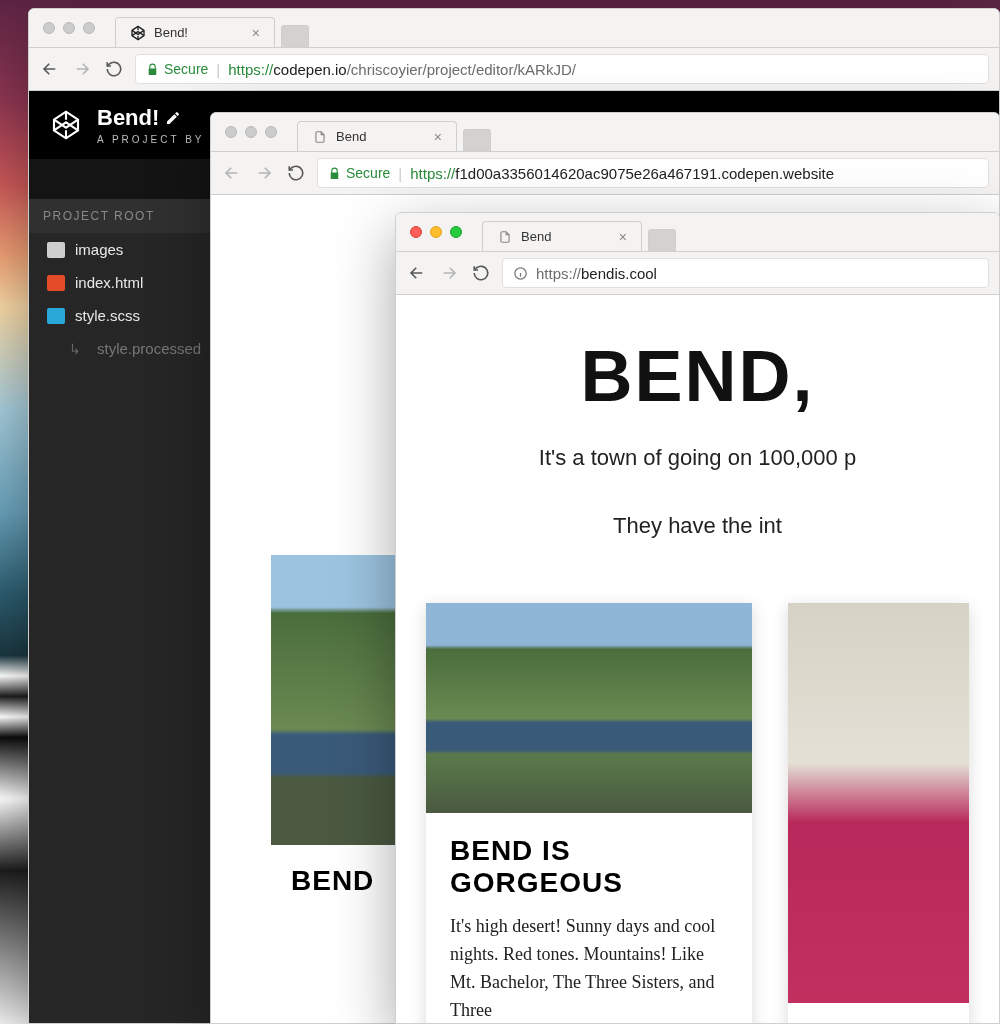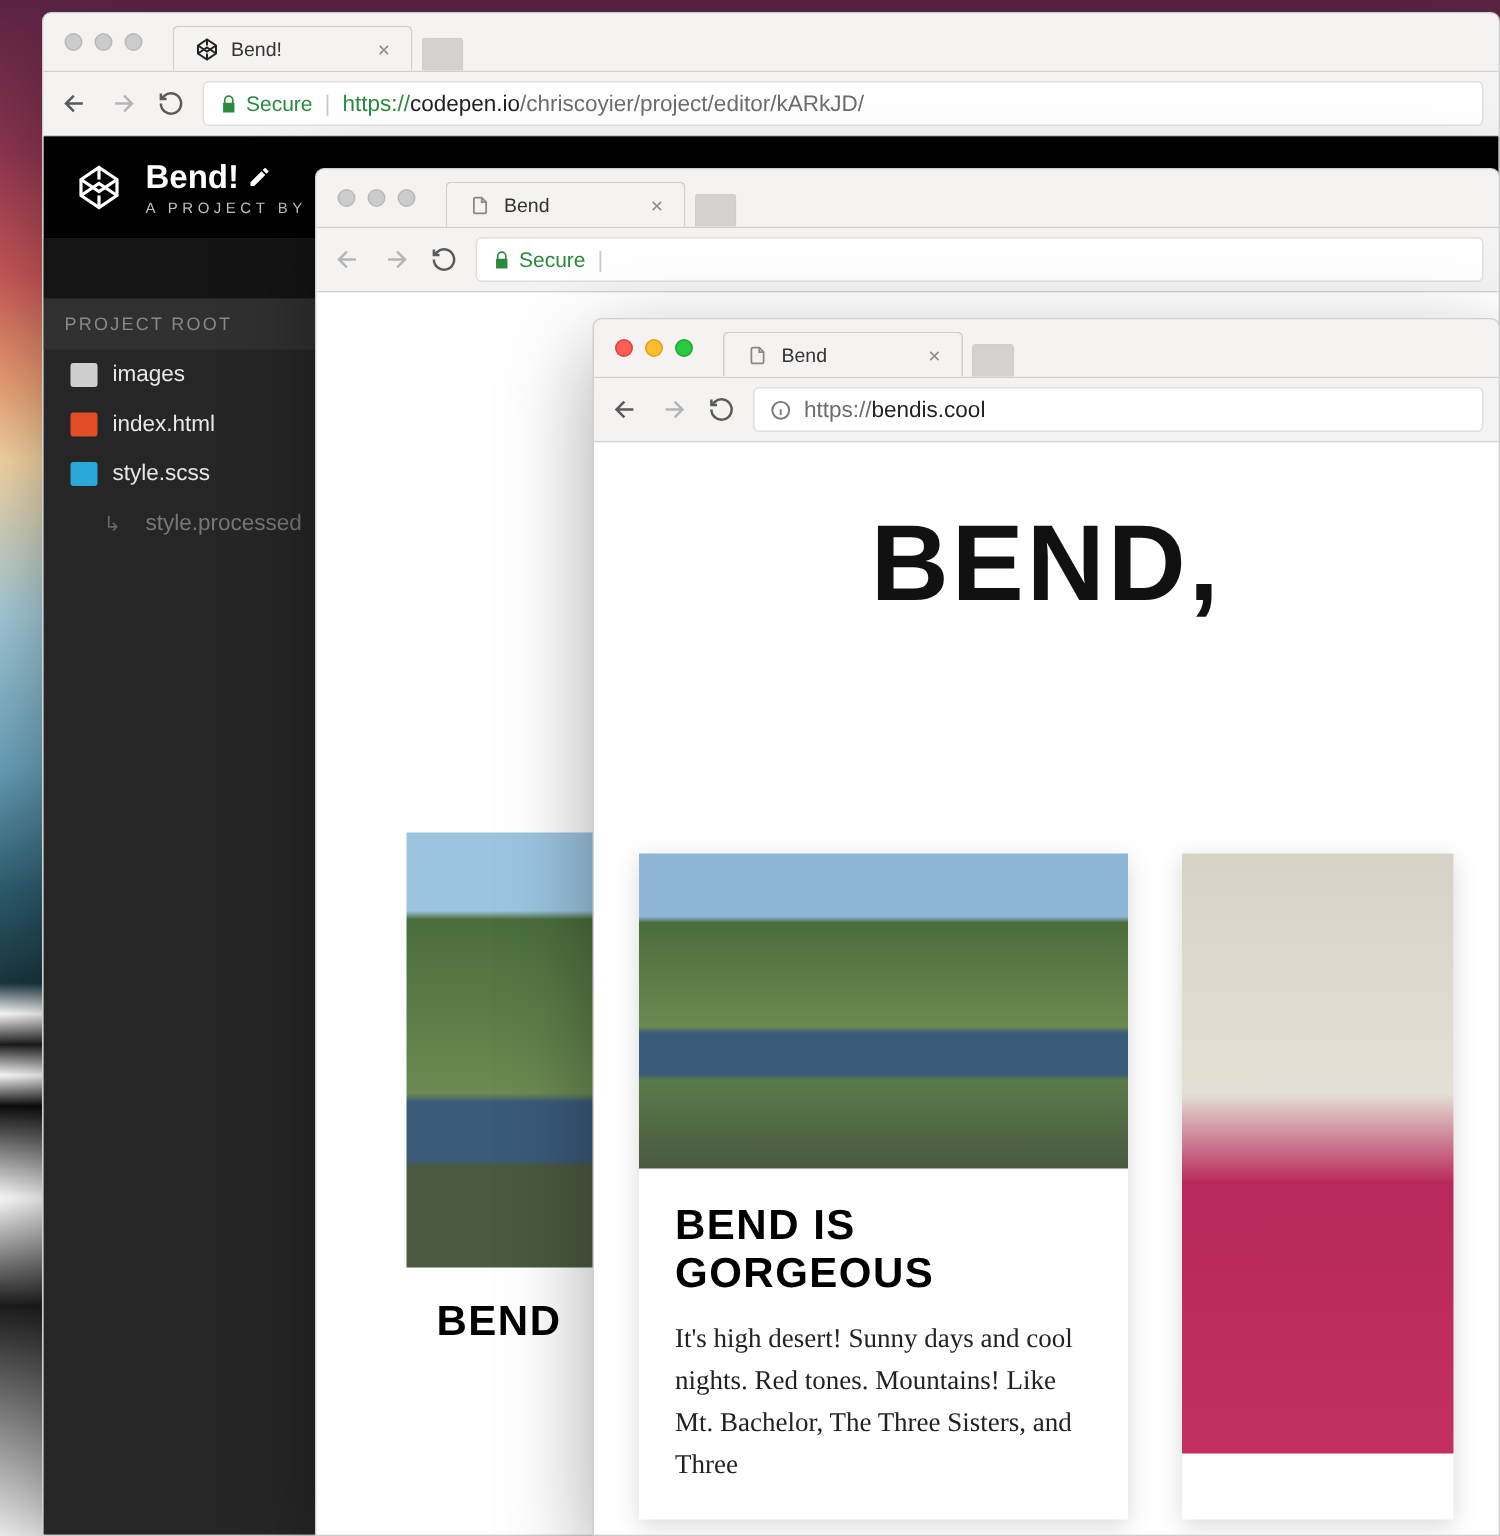--- a/index.html
+++ b/index.html
@@ -237,20 +237,23 @@
         </svg>
     </div>
     <div class="urlbar">
       <span class="lock">
         <svg width="13" height="13" viewBox="0 0 24 24" fill="currentColor">
             <path d="M6 10V7a6 6 0 1 1 12 0v3h1v12H5V10h1zm2 0h8V7a4 4 0 1 0-8 0v3z"></path>
           </svg>
         <span>Secure</span>
       </span>
       <span style="color:#ccc;">|</span>
+      <span class="url-text">
+        <span class="proto">https://</span><span class="host">f1d00a3356014620ac9075e26a467191.codepen.website</span>
+      </span>
     </div>
   </div>
   <div class="page" style="padding:60px 50px;">
 
     <div style="position:absolute;left:60px;top:360px;width:190px;">
       <div class="peek-card-img"></div>
       <div class="card-body" style="padding:20px;">
         <div class="card-title">BEND </div>
       </div>
     </div>
@@ -303,22 +306,23 @@
           </svg>
       </span>
       <span class="url-text">
         <span class="path">https://</span><span class="host">bendis.cool</span>
       </span>
     </div>
   </div>
   <div class="page">
     <div class="hero-title">BEND, </div>
     <div class="hero-sub">
+      <span>It's a town of going on 100,000 p</span><br>
       <br>
-      <br>
+      <span>They have the int</span>
     </div>
     <div class="cards">
       <div class="card">
         <div class="card-img aerial"></div>
         <div class="card-body">
           <div class="card-title">BEND IS GORGEOUS</div>
           <div class="card-text">It's high desert! Sunny days and cool nights. Red tones. Mountains! Like Mt. Bachelor, The Three Sisters, and Three</div>
         </div>
       </div>
       <div class="card" style="width:200px;">

